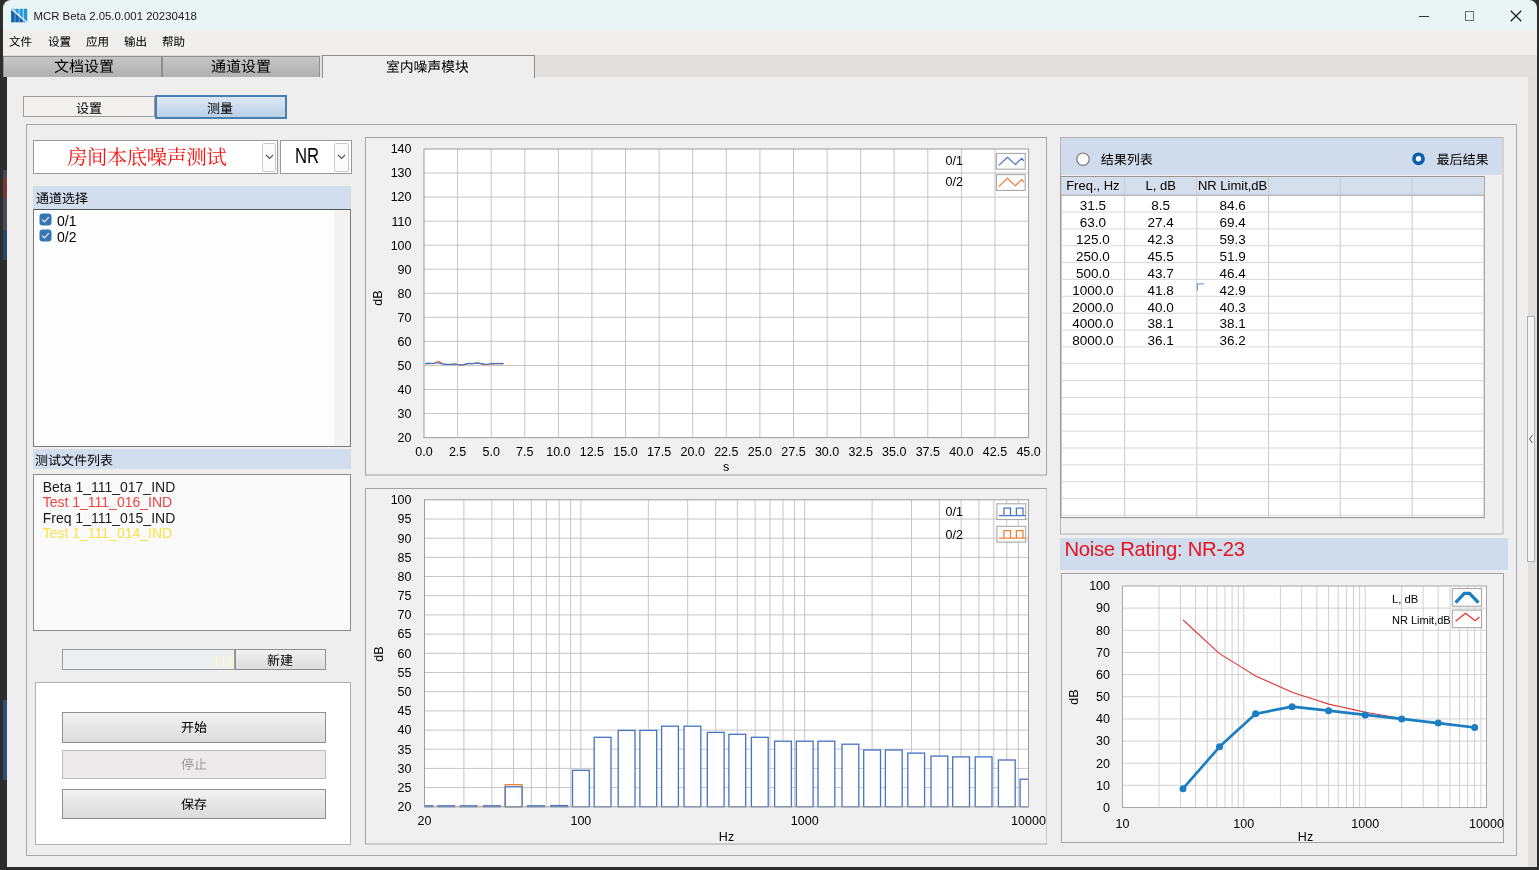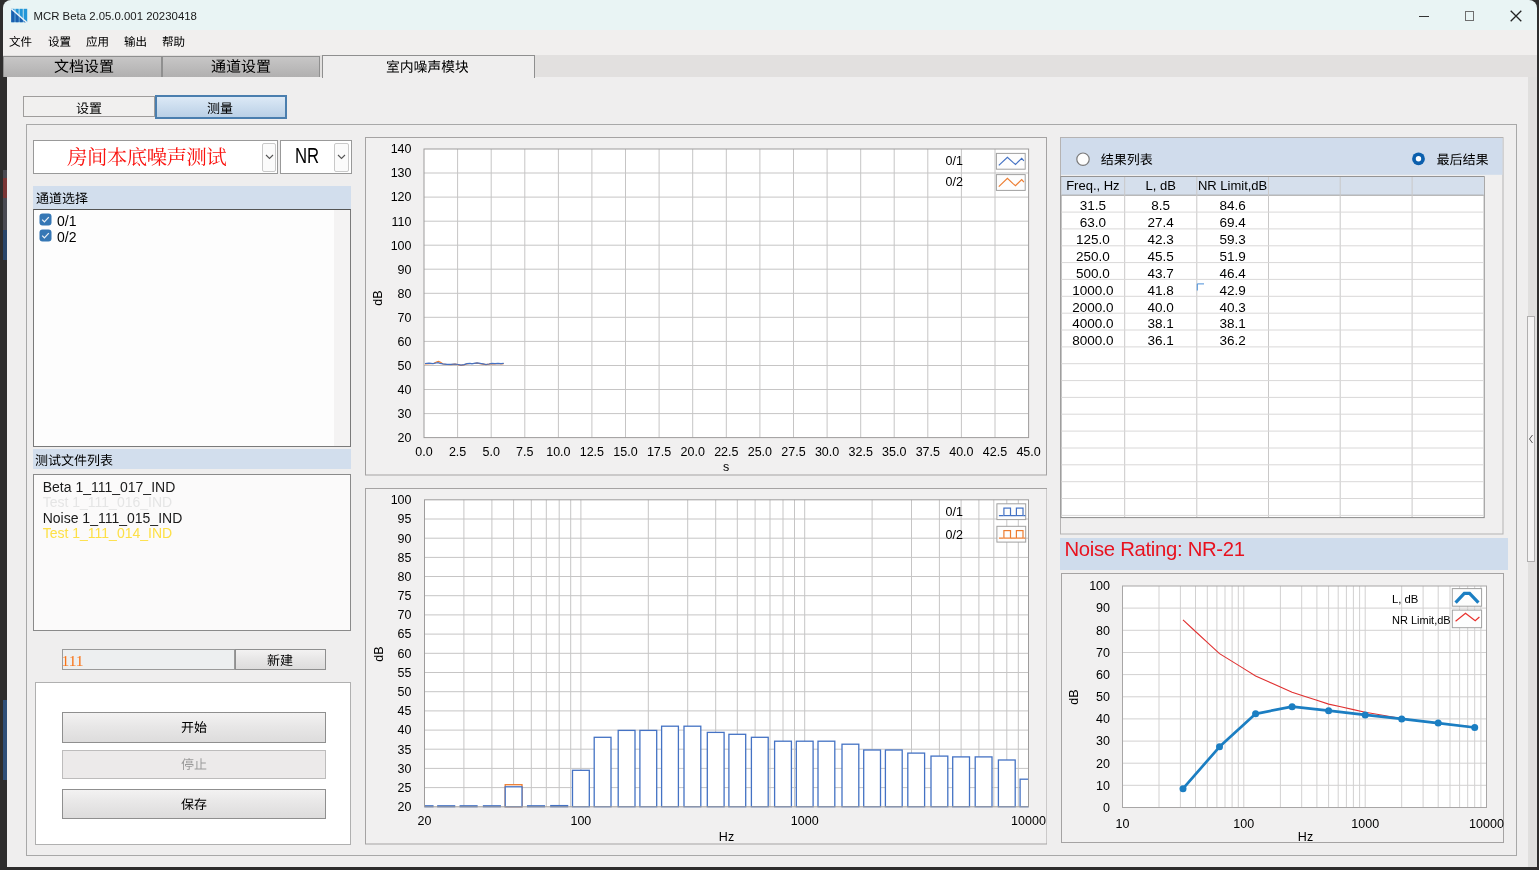--- a/index.html
+++ b/index.html
@@ -138,25 +138,25 @@
 <div class="abs" style="left:57px;top:212.5px;font-size:14px;color:#000">0/1</div>
 <div class="abs" style="left:57px;top:229px;font-size:14px;color:#000">0/2</div>
 <div class="abs" style="left:33px;top:448.9px;width:318px;height:20.5px;background:#d2deed"></div>
 <div style="position:absolute;left:34.5px;top:453.8px">
       <svg class="cjk" width="78.0" height="13.3" viewBox="0 0 78.0 13.3">
         <path fill="#000" d="M6.3 9.9C7.0 10.5 7.7 11.4 8.1 12.0L8.7 11.6C8.4 11.0 7.6 10.1 6.9 9.5ZM4.1 0.9V9.0H4.8V1.6H7.6V9.0H8.4V0.9ZM11.3 0.3V11.0C11.3 11.2 11.2 11.2 11.0 11.2C10.8 11.2 10.2 11.2 9.5 11.2C9.6 11.5 9.8 11.8 9.8 12.0C10.7 12.1 11.3 12.0 11.6 11.9C11.9 11.7 12.1 11.5 12.1 11.0V0.3ZM9.5 1.3V9.1H10.3V1.3ZM5.8 2.6V7.2C5.8 8.7 5.5 10.4 3.4 11.5C3.5 11.6 3.8 11.9 3.8 12.1C6.2 10.9 6.6 8.9 6.6 7.2V2.6ZM1.1 1.0C1.8 1.4 2.7 2.0 3.2 2.4L3.8 1.6C3.3 1.2 2.3 0.6 1.6 0.3ZM0.5 4.5C1.2 4.9 2.2 5.5 2.6 5.8L3.2 5.1C2.7 4.7 1.8 4.1 1.1 3.8ZM0.8 11.4 1.6 11.9C2.2 10.7 2.8 9.1 3.3 7.8L2.5 7.3C2.0 8.7 1.3 10.4 0.8 11.4Z M14.6 1.0C15.2 1.5 16.1 2.4 16.4 2.9L17.1 2.2C16.7 1.7 15.9 0.9 15.2 0.4ZM23.1 0.7C23.6 1.3 24.2 2.1 24.5 2.6L25.2 2.1C24.9 1.6 24.3 0.8 23.8 0.3ZM13.7 4.2V5.1H15.5V9.8C15.5 10.4 15.1 10.8 14.8 10.9C15.0 11.1 15.2 11.5 15.3 11.8C15.5 11.5 15.9 11.3 18.1 9.8C18.0 9.6 17.9 9.2 17.8 9.0L16.4 9.9V4.2ZM21.7 0.2 21.8 2.8H17.5V3.8H21.8C22.1 8.7 22.7 12.0 24.3 12.1C24.8 12.1 25.3 11.5 25.6 9.3C25.4 9.2 25.0 9.0 24.8 8.8C24.7 10.0 24.6 10.8 24.3 10.8C23.5 10.7 23.0 7.8 22.8 3.8H25.5V2.8H22.8C22.7 2.0 22.7 1.1 22.7 0.2ZM17.7 10.3 18.0 11.2C19.0 10.9 20.5 10.4 21.8 10.0L21.7 9.2L20.2 9.6V6.6H21.4V5.7H17.9V6.6H19.3V9.8Z M31.5 0.4C31.9 1.0 32.3 1.9 32.5 2.4L33.5 2.0C33.4 1.5 32.9 0.7 32.5 0.0ZM26.6 2.4V3.4H28.7C29.4 5.4 30.5 7.1 31.8 8.4C30.4 9.6 28.6 10.5 26.5 11.1C26.7 11.4 27.0 11.8 27.1 12.1C29.2 11.4 31.1 10.4 32.5 9.2C34.0 10.5 35.8 11.4 37.9 12.0C38.1 11.7 38.4 11.3 38.6 11.1C36.5 10.6 34.7 9.7 33.3 8.4C34.6 7.1 35.6 5.4 36.3 3.4H38.4V2.4ZM32.6 7.8C31.3 6.5 30.4 5.0 29.7 3.4H35.2C34.6 5.1 33.7 6.6 32.6 7.8Z M43.1 6.6V7.6H46.9V12.1H47.8V7.6H51.4V6.6H47.8V3.7H50.8V2.8H47.8V0.3H46.9V2.8H45.1C45.3 2.2 45.4 1.6 45.6 1.0L44.6 0.8C44.3 2.5 43.8 4.2 43.0 5.2C43.3 5.4 43.7 5.6 43.8 5.7C44.2 5.2 44.5 4.5 44.8 3.7H46.9V6.6ZM42.5 0.2C41.8 2.1 40.6 4.1 39.4 5.4C39.6 5.6 39.9 6.1 40.0 6.3C40.4 5.9 40.8 5.4 41.2 4.8V12.1H42.1V3.3C42.6 2.4 43.0 1.4 43.4 0.5Z M60.3 1.6V8.9H61.3V1.6ZM63.0 0.2V10.8C63.0 11.0 62.9 11.1 62.7 11.1C62.5 11.1 61.9 11.1 61.1 11.1C61.3 11.4 61.4 11.8 61.5 12.0C62.5 12.0 63.1 12.0 63.5 11.9C63.9 11.7 64.0 11.4 64.0 10.8V0.2ZM54.4 7.1C55.0 7.6 55.8 8.2 56.3 8.7C55.4 9.9 54.3 10.8 53.0 11.3C53.2 11.5 53.5 11.9 53.6 12.2C56.4 10.9 58.4 8.4 59.0 3.9L58.4 3.7L58.3 3.7H55.3C55.5 3.1 55.7 2.4 55.9 1.8H59.4V0.8H52.8V1.8H54.9C54.5 3.8 53.7 5.6 52.7 6.8C52.9 7.0 53.3 7.3 53.4 7.5C54.1 6.7 54.6 5.7 55.0 4.6H58.0C57.7 5.8 57.3 6.9 56.8 7.8C56.3 7.4 55.5 6.8 54.9 6.4Z M68.3 12.1C68.6 11.9 69.1 11.7 72.7 10.6C72.6 10.3 72.6 10.0 72.5 9.7L69.4 10.6V7.8C70.1 7.3 70.8 6.7 71.4 6.0C72.4 8.8 74.2 10.8 76.9 11.6C77.1 11.4 77.3 11.0 77.6 10.8C76.3 10.4 75.2 9.8 74.3 8.9C75.1 8.4 76.0 7.8 76.8 7.1L76.0 6.6C75.4 7.1 74.5 7.8 73.7 8.4C73.2 7.7 72.7 6.9 72.4 6.0H77.1V5.2H72.0V4.0H76.2V3.2H72.0V2.1H76.7V1.3H72.0V0.1H71.0V1.3H66.4V2.1H71.0V3.2H67.0V4.0H71.0V5.2H65.8V6.0H70.2C68.9 7.1 67.1 8.2 65.5 8.7C65.7 8.9 66.0 9.2 66.1 9.5C66.8 9.2 67.6 8.8 68.4 8.4V10.3C68.4 10.9 68.1 11.1 67.8 11.2C68.0 11.4 68.2 11.8 68.3 12.1Z"></path>
       </svg>
     </div>
 <div class="abs" style="left:33px;top:474px;width:318px;height:156.5px;background:#fbfafa;border:1px solid #8a8a8a"></div>
 <div class="abs" style="left:42.7px;top:478.8px;font-size:14px;color:#1a1a1a">Beta 1_111_017_IND</div>
-<div class="abs" style="left:42.7px;top:494.2px;font-size:14px;color:#e5e5e5">Test 1_111_016_IND</div>
-<div class="abs" style="left:42.7px;top:509.6px;font-size:14px;color:#1a1a1a">Noise 1_111_015_IND</div>
+<div class="abs" style="left:42.7px;top:494.2px;font-size:14px;color:#ef4444">Test 1_111_016_IND</div>
+<div class="abs" style="left:42.7px;top:509.6px;font-size:14px;color:#1a1a1a">Freq 1_111_015_IND</div>
 <div class="abs" style="left:42.7px;top:525.0px;font-size:14px;color:#fde047">Test 1_111_014_IND</div>
 <div class="abs" style="left:61.5px;top:649px;width:173px;height:21px;background:#edeff0;border:1px solid #9a9a9a"></div>
-<div class="abs" style="left:61.5px;top:651.5px;width:173px;text-align:left;font-size:15.5px;font-family:'Liberation Serif',serif;color:#f97316">111</div>
+<div class="abs" style="left:61.5px;top:651.5px;width:173px;text-align:right;font-size:15.5px;font-family:'Liberation Serif',serif;color:#fef9c3">111</div>
 <div class="btn" style="left:234.5px;top:649px;width:91px;height:21px"></div>
 <div style="position:absolute;left:267.0px;top:653.5px">
       <svg class="cjk" width="26.0" height="13.3" viewBox="0 0 26.0 13.3">
         <path fill="#000" d="M4.7 8.3C5.1 8.9 5.5 9.8 5.7 10.4L6.4 10.0C6.2 9.4 5.8 8.6 5.3 7.9ZM1.8 8.0C1.5 8.8 1.1 9.6 0.5 10.2C0.7 10.3 1.1 10.5 1.2 10.7C1.7 10.0 2.2 9.1 2.5 8.2ZM7.2 1.4V5.8C7.2 7.6 7.1 9.8 6.0 11.4C6.2 11.5 6.6 11.8 6.7 12.0C7.9 10.3 8.1 7.7 8.1 5.8V5.4H10.1V12.0H11.0V5.4H12.5V4.5H8.1V2.0C9.5 1.8 11.0 1.5 12.1 1.1L11.3 0.4C10.3 0.8 8.6 1.1 7.2 1.4ZM2.8 0.3C3.0 0.7 3.2 1.1 3.4 1.5H0.8V2.3H6.5V1.5H4.4C4.2 1.1 3.9 0.5 3.7 0.1ZM4.9 2.4C4.7 3.0 4.4 3.9 4.2 4.5H0.6V5.3H3.3V6.6H0.7V7.5H3.3V10.8C3.3 10.9 3.2 11.0 3.1 11.0C3.0 11.0 2.6 11.0 2.1 11.0C2.2 11.2 2.4 11.6 2.4 11.8C3.0 11.8 3.5 11.8 3.8 11.7C4.1 11.5 4.2 11.3 4.2 10.8V7.5H6.6V6.6H4.2V5.3H6.7V4.5H5.1C5.3 3.9 5.6 3.2 5.8 2.6ZM1.6 2.6C1.9 3.2 2.1 4.0 2.1 4.5L3.0 4.2C2.9 3.7 2.7 3.0 2.4 2.4Z M18.1 1.2V2.0H20.6V3.0H17.3V3.8H20.6V4.8H18.0V5.6H20.6V6.6H17.9V7.3H20.6V8.3H17.4V9.1H20.6V10.4H21.5V9.1H25.2V8.3H21.5V7.3H24.7V6.6H21.5V5.6H24.4V3.8H25.3V3.0H24.4V1.2H21.5V0.1H20.6V1.2ZM21.5 3.8H23.5V4.8H21.5ZM21.5 3.0V2.0H23.5V3.0ZM14.3 5.9C14.3 5.8 14.6 5.6 14.8 5.5H16.4C16.2 6.7 15.9 7.7 15.6 8.5C15.2 8.0 15.0 7.4 14.7 6.6L14.0 6.9C14.3 7.9 14.7 8.7 15.2 9.4C14.7 10.3 14.2 10.9 13.5 11.4C13.7 11.6 14.1 11.9 14.2 12.1C14.8 11.6 15.4 11.0 15.8 10.1C17.2 11.4 19.1 11.8 21.5 11.8H25.1C25.2 11.5 25.4 11.1 25.5 10.9C24.8 10.9 22.0 10.9 21.5 10.9C19.3 10.9 17.5 10.6 16.2 9.3C16.8 8.1 17.1 6.6 17.3 4.8L16.8 4.6L16.6 4.7H15.5C16.1 3.7 16.8 2.5 17.4 1.2L16.8 0.8L16.5 0.9H13.8V1.8H16.1C15.6 3.0 14.9 4.0 14.7 4.4C14.4 4.8 14.1 5.1 13.9 5.1C14.0 5.3 14.2 5.7 14.3 5.9Z"></path>
       </svg>
     </div>
 <div class="abs" style="left:35px;top:682px;width:316px;height:162.5px;background:#fff;border:1px solid #b0b0b0"></div>
 <div class="btn" style="left:62px;top:712px;width:263.5px;height:30.5px"></div>
 <div class="btn" style="left:62px;top:750px;width:263.5px;height:29px;background:#eceaea;border-color:#bdbcbc"></div>
 <div class="btn" style="left:62px;top:789px;width:263.5px;height:30px"></div>
@@ -339,21 +339,21 @@
       <text x="172.6" y="174.5" font-size="13.5" text-anchor="middle" fill="#000">40.3</text>
       <text x="32.9" y="191.4" font-size="13.5" text-anchor="middle" fill="#000">4000.0</text>
       <text x="100.7" y="191.4" font-size="13.5" text-anchor="middle" fill="#000">38.1</text>
       <text x="172.6" y="191.4" font-size="13.5" text-anchor="middle" fill="#000">38.1</text>
       <text x="32.9" y="208.2" font-size="13.5" text-anchor="middle" fill="#000">8000.0</text>
       <text x="100.7" y="208.2" font-size="13.5" text-anchor="middle" fill="#000">36.1</text>
       <text x="172.6" y="208.2" font-size="13.5" text-anchor="middle" fill="#000">36.2</text>
       <path d="M137.3 153.5 V146.9 H144" stroke="#4a90d9" stroke-width="1" fill="none"></path>
     </svg>
 <div class="abs" style="left:1060px;top:537.8px;width:447.6px;height:32.6px;background:#cfdcec"></div>
-<div class="abs" style="left:1064.5px;top:537.6px;font-size:20.3px;letter-spacing:-0.3px;color:#e8121f">Noise Rating: NR-21</div>
+<div class="abs" style="left:1064.5px;top:537.6px;font-size:20.3px;letter-spacing:-0.3px;color:#e8121f">Noise Rating: NR-23</div>
 <svg class="abs" style="left:1060.5px;top:573px" width="443" height="270" viewBox="0 0 443 270">
       <rect x="0.5" y="0.5" width="442" height="269" fill="#f1f0f0" stroke="#a5a3a3"></rect>
       <rect x="61.5" y="13" width="364.0" height="221.5" fill="#fff"></rect>
       <path d="M98.0 13V234.5 M119.4 13V234.5 M134.5 13V234.5 M146.3 13V234.5 M155.9 13V234.5 M164.0 13V234.5 M171.1 13V234.5 M177.3 13V234.5 M182.8 13V234.5 M219.4 13V234.5 M240.7 13V234.5 M255.9 13V234.5 M267.6 13V234.5 M277.2 13V234.5 M285.4 13V234.5 M292.4 13V234.5 M298.6 13V234.5 M304.2 13V234.5 M340.7 13V234.5 M362.1 13V234.5 M377.2 13V234.5 M389.0 13V234.5 M398.6 13V234.5 M406.7 13V234.5 M413.7 13V234.5 M419.9 13V234.5 M61.5 35.1H425.5 M61.5 57.3H425.5 M61.5 79.5H425.5 M61.5 101.6H425.5 M61.5 123.8H425.5 M61.5 145.9H425.5 M61.5 168.1H425.5 M61.5 190.2H425.5 M61.5 212.3H425.5" stroke="#d2d1d1" stroke-width="1" fill="none"></path>
       <text x="49" y="17.3" font-size="12.5" text-anchor="end" fill="#000">100</text>
       <text x="49" y="39.4" font-size="12.5" text-anchor="end" fill="#000">90</text>
       <text x="49" y="61.6" font-size="12.5" text-anchor="end" fill="#000">80</text>
       <text x="49" y="83.8" font-size="12.5" text-anchor="end" fill="#000">70</text>
       <text x="49" y="105.9" font-size="12.5" text-anchor="end" fill="#000">60</text>
       <text x="49" y="128.1" font-size="12.5" text-anchor="end" fill="#000">50</text>

